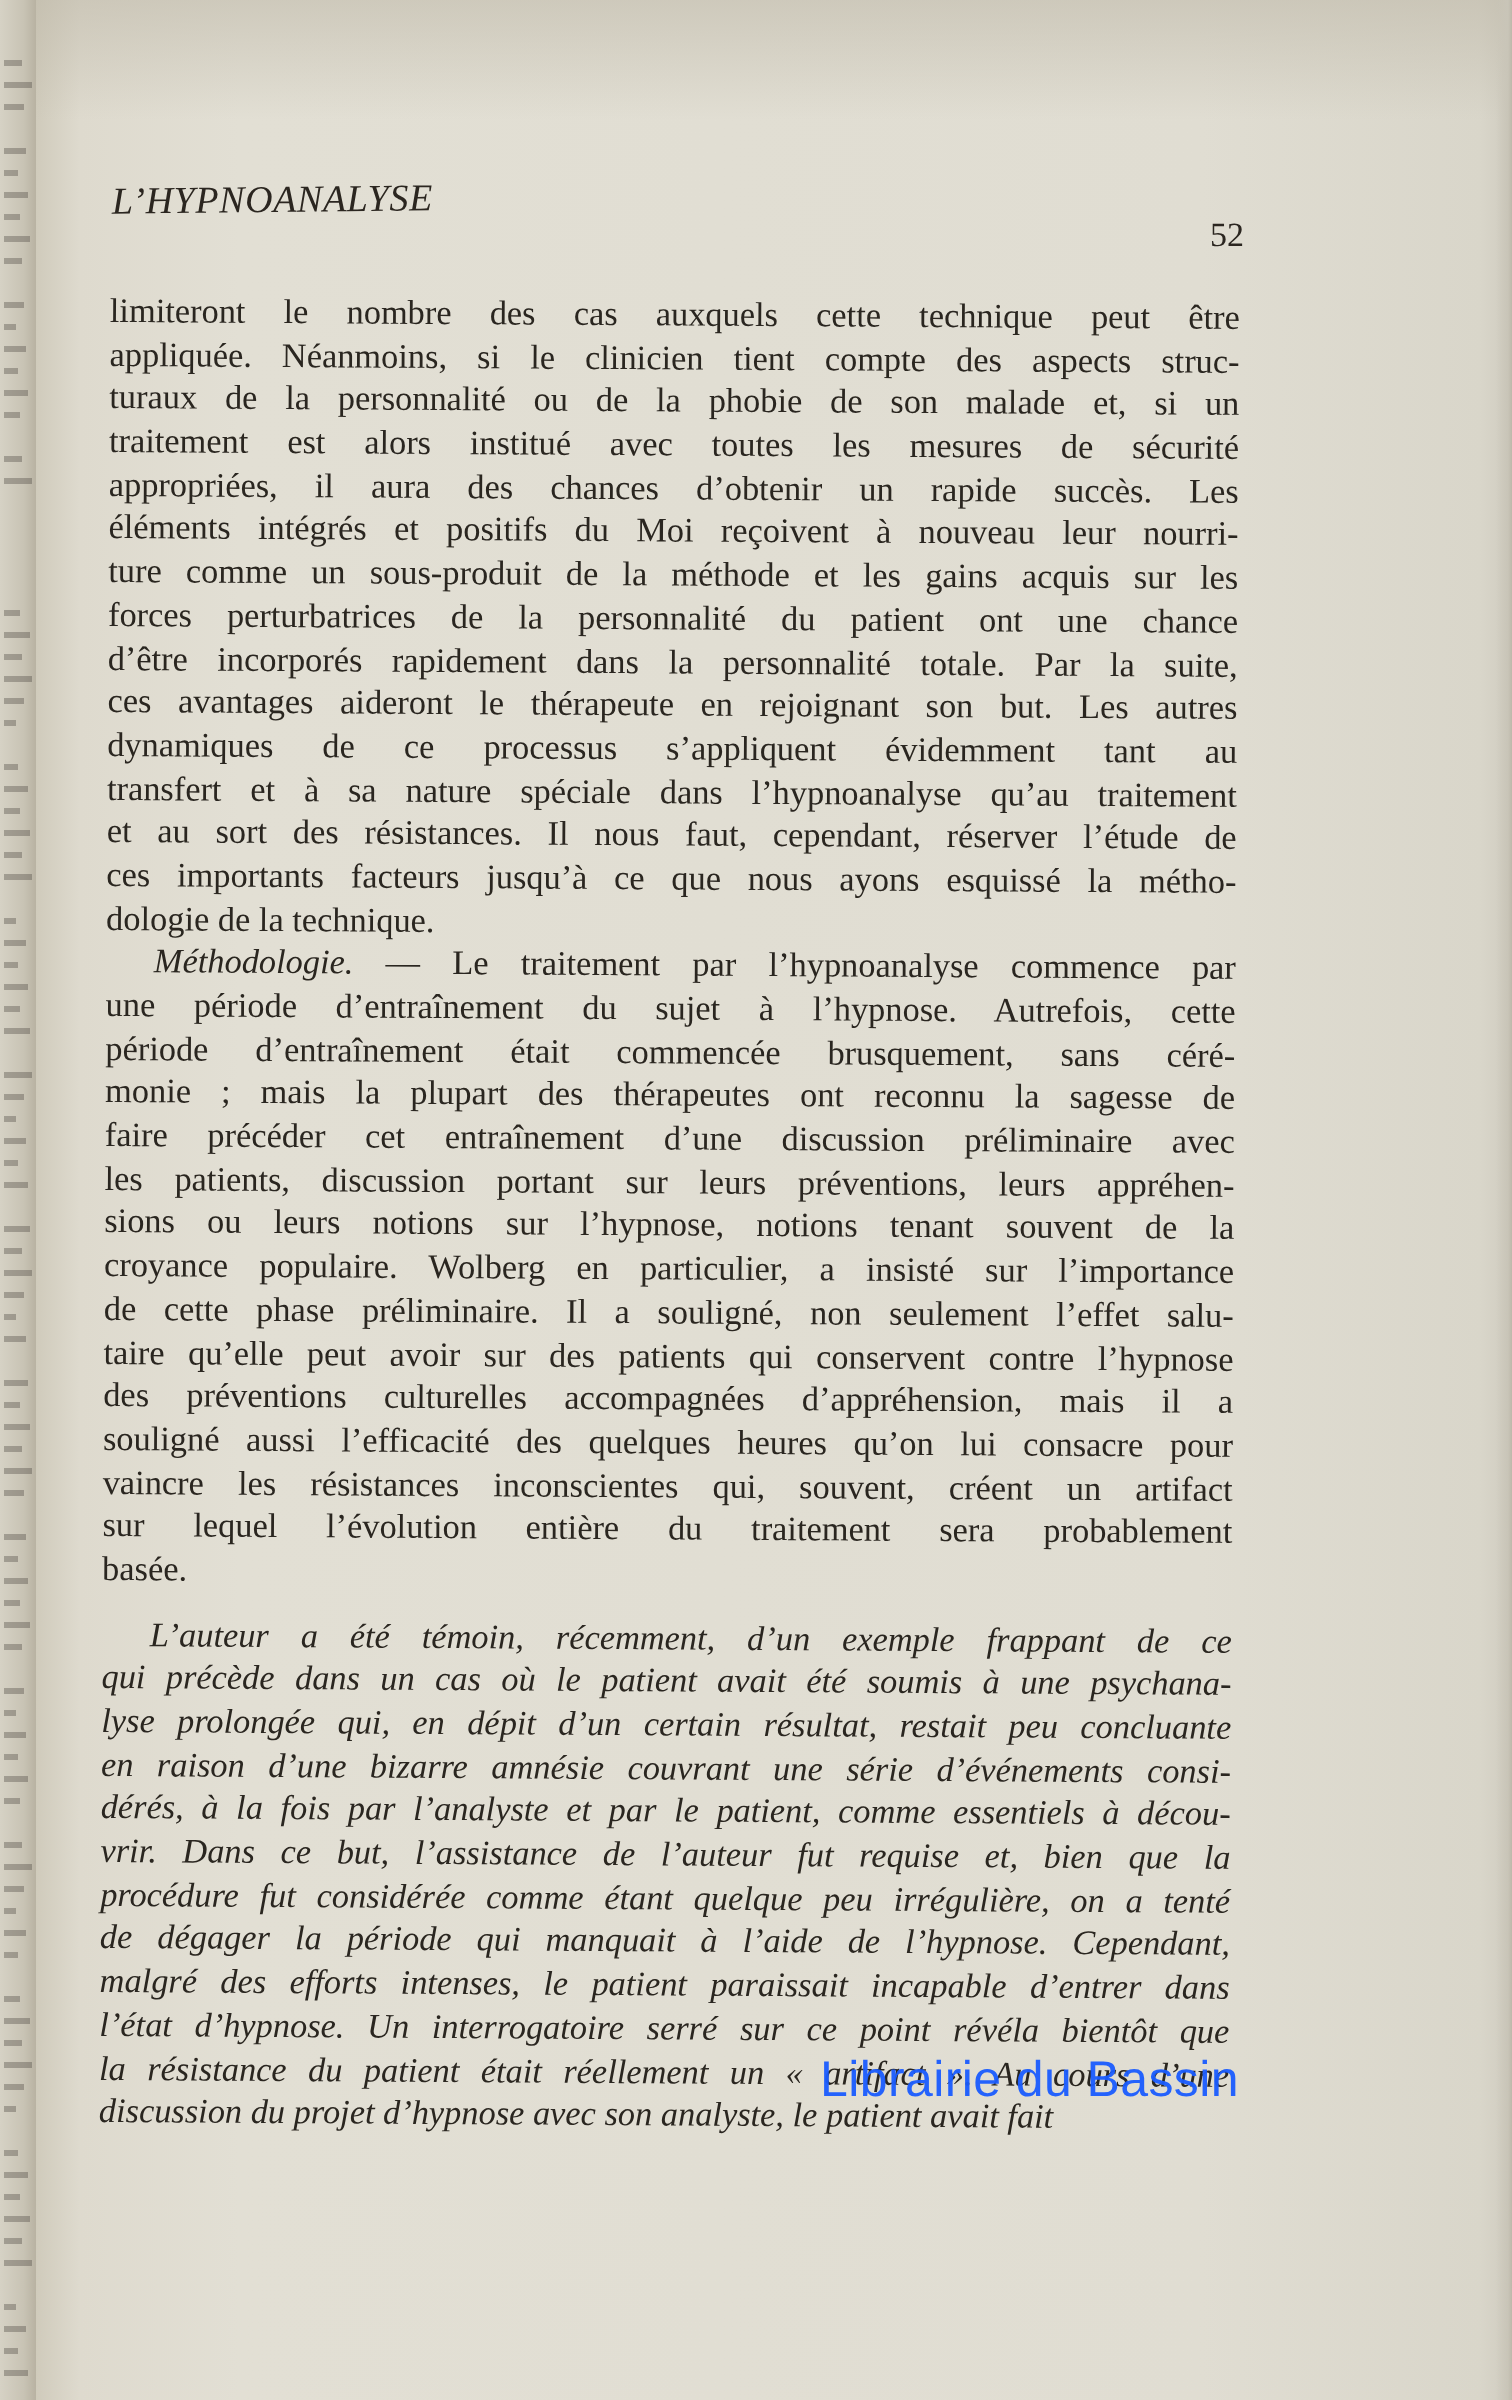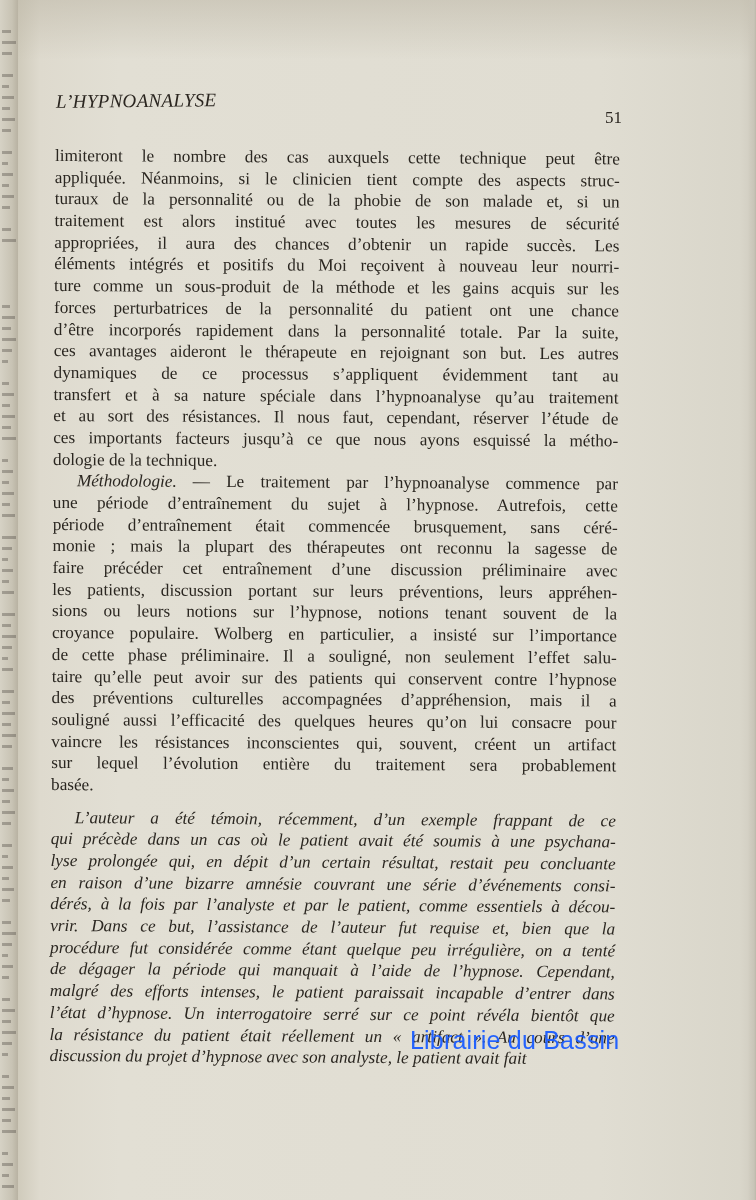--- a/index.html
+++ b/index.html
@@ -143,21 +143,21 @@
       <div class="ghost" style="top: 1119px; width: 9px;"></div>
       <div class="ghost" style="top: 1130px; width: 14px;"></div>
       <div class="ghost" style="top: 1152px; width: 6px;"></div>
       <div class="ghost" style="top: 1163px; width: 11px;"></div>
       <div class="ghost" style="top: 1174px; width: 7px;"></div>
       <div class="ghost" style="top: 1185px; width: 12px;"></div>
     </div>
   <div class="right-edge"></div>
 
   <div class="running-head">L’HYPNOANALYSE</div>
-  <div class="page-number">51</div>
+  <div class="page-number">52</div>
 
   <div class="body-text">
     <div id="p0">
         <span class="line">limiteront le nombre des cas auxquels cette technique peut être</span>
         <span class="line">appliquée. Néanmoins, si le clinicien tient compte des aspects struc-</span>
         <span class="line">turaux de la personnalité ou de la phobie de son malade et, si un</span>
         <span class="line">traitement est alors institué avec toutes les mesures de sécurité</span>
         <span class="line">appropriées, il aura des chances d’obtenir un rapide succès. Les</span>
         <span class="line">éléments intégrés et positifs du Moi reçoivent à nouveau leur nourri-</span>
         <span class="line">ture comme un sous-produit de la méthode et les gains acquis sur les</span>

